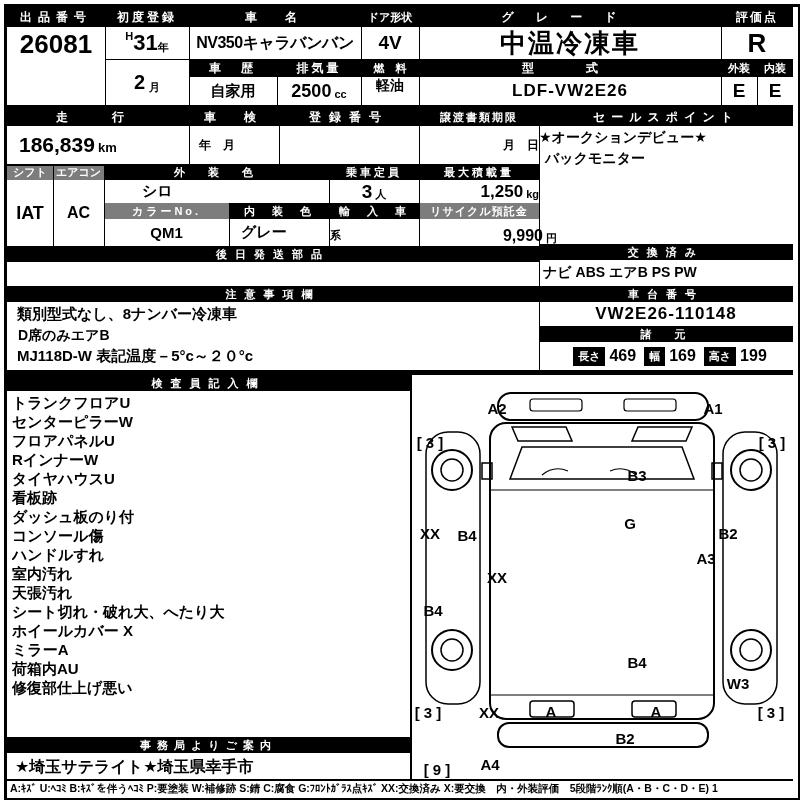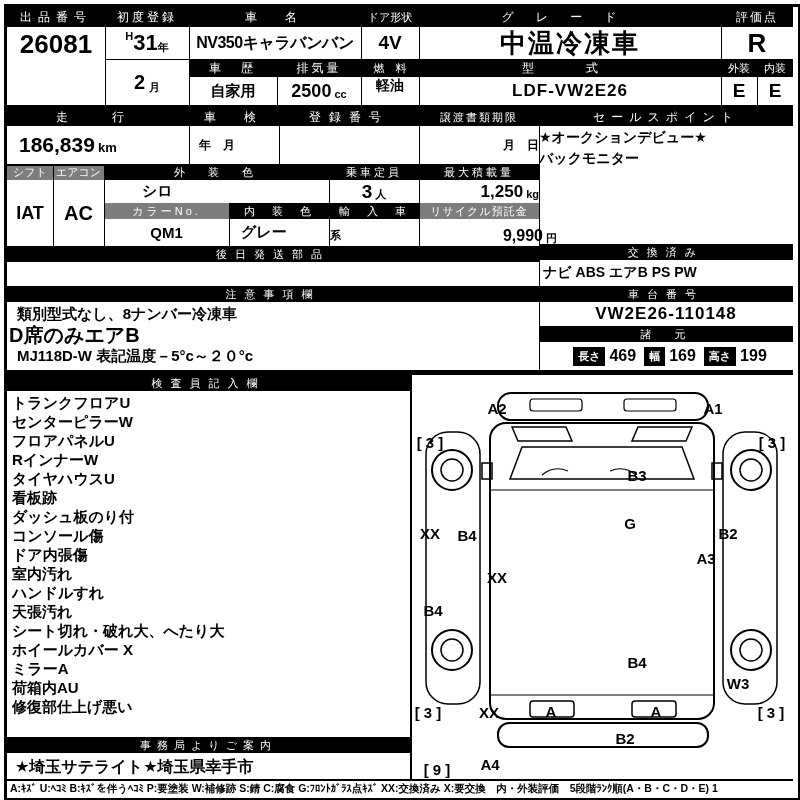--- a/index.html
+++ b/index.html
@@ -1,20 +1,20 @@
 <!DOCTYPE html>
 <html><head>
 <meta charset="utf-8">
 <style>
   html,body{margin:0;padding:0;}
   body{width:800px;height:800px;position:relative;background:#fff;color:#000;
        font-family:"Liberation Sans","DejaVu Sans",sans-serif;overflow:hidden;}
   .frame{position:absolute;left:4px;top:4px;width:791px;height:791px;border:3px solid #000;}
   .bar{position:absolute;background:#000;color:#fff;display:flex;align-items:center;justify-content:center;
-       font-weight:normal;font-size:12px;white-space:nowrap;overflow:hidden;}
+       font-weight:bold;font-size:12px;white-space:nowrap;overflow:hidden;}
   .bar.gray{background:#7d7d7d;}
   .val{position:absolute;display:flex;align-items:center;font-weight:bold;white-space:nowrap;overflow:hidden;}
   .center{justify-content:center;}
   .right{justify-content:flex-end;}
   .line{position:absolute;background:#000;}
   .chip{background:#000;color:#fff;font-size:11px;font-weight:bold;padding:2px 5px;margin:0 4px 0 8px;}
   .num{font-size:16px;font-weight:bold;}
   .note-line{height:19px;line-height:19px;font-size:15px;font-weight:bold;white-space:nowrap;}
   .marker{position:absolute;transform:translate(-50%,-50%);font-size:15px;font-weight:bold;white-space:nowrap;}
   .u{font-size:11px;margin-left:3px;margin-top:5px;}
@@ -70,30 +70,30 @@
 <div class="bar" style="left:539px;top:109px;width:254px;height:17px;letter-spacing:6px">セールスポイント</div>
 
 <div class="val" style="left:7px;top:126px;width:182px;height:38px;padding-left:12px">
   <span style="font-size:21px">186,839</span>
   <span class="u" style="font-size:13px">km</span>
 </div>
 <div class="val" style="left:189px;top:126px;width:90px;height:38px;padding-left:10px;font-size:12px">年　月</div>
 <div class="val" style="left:279px;top:126px;width:140px;height:38px;font-size:12px"></div>
 <div class="val right" style="left:419px;top:126px;width:120px;height:38px;padding-right:8px;font-size:12px">月　日</div>
 <div class="val" style="left:539px;top:128px;width:254px;height:20px;font-size:14px">★オークションデビュー★</div>
-<div class="val" style="left:539px;top:149px;width:254px;height:20px;font-size:14px">バックモニター</div>
+<div class="val" style="left:539px;top:149px;width:254px;height:20px;padding-left:6px;font-size:14px">バックモニター</div>
 
 <div class="bar gray" style="left:7px;top:164px;width:46px;height:16px;font-size:11px">シフト</div>
 <div class="bar gray" style="left:53px;top:164px;width:51px;height:16px;font-size:11px">エアコン</div>
 <div class="bar" style="left:104px;top:164px;width:225px;height:16px;font-size:11px;letter-spacing:6px">外　装　色</div>
 <div class="bar" style="left:329px;top:164px;width:90px;height:16px;font-size:11px;letter-spacing:3px">乗車定員</div>
 <div class="bar" style="left:419px;top:164px;width:120px;height:16px;font-size:11px;letter-spacing:3px">最大積載量</div>
 
 <div class="val center" style="left:7px;top:180px;width:46px;height:66px;font-size:18px">IAT</div>
-<div class="val center" style="left:53px;top:180px;width:51px;height:66px;font-size:20px">AC</div>
+<div class="val center" style="left:53px;top:180px;width:51px;height:66px;font-size:16px">AC</div>
 <div class="val" style="left:104px;top:180px;width:225px;height:23px;padding-left:38px;font-size:15px">シロ</div>
 <div class="val center" style="left:329px;top:180px;width:90px;height:23px">
   <span style="font-size:19px">3</span>
   <span class="u">人</span>
 </div>
 <div class="val right" style="left:419px;top:180px;width:120px;height:23px;padding-right:8px">
   <span style="font-size:17px">1,250</span>
   <span class="u">kg</span>
 </div>
 
@@ -113,21 +113,21 @@
   <span class="u">円</span>
 </div>
 
 <div class="bar" style="left:7px;top:246px;width:532px;height:16px;font-size:11px;letter-spacing:8px">後日発送部品</div>
 <div class="val" style="left:7px;top:262px;width:532px;height:24px;padding-left:10px;font-size:13px"></div>
 <div class="bar" style="left:539px;top:244px;width:254px;height:16px;font-size:11px;letter-spacing:8px">交換済み</div>
 <div class="val" style="left:539px;top:260px;width:254px;height:26px;padding-left:4px;font-size:14px">ナビ ABS エアB PS PW</div>
 
 <div class="bar" style="left:7px;top:286px;width:532px;height:16px;font-size:11px;letter-spacing:8px">注意事項欄</div>
 <div class="val" style="left:7px;top:304px;width:532px;height:21px;padding-left:10px;font-size:15px">類別型式なし、8ナンバー冷凍車</div>
-<div class="val" style="left:7px;top:325px;width:532px;height:21px;padding-left:2px;font-size:20px">D席のみエアB</div>
+<div class="val" style="left:7px;top:325px;width:532px;height:21px;padding-left:11px;font-size:14px">D席のみエアB</div>
 <div class="val" style="left:7px;top:346px;width:532px;height:21px;padding-left:10px;font-size:15px">MJ118D-W 表記温度－5°c～２０°c</div>
 
 <div class="bar" style="left:539px;top:286px;width:254px;height:16px;font-size:11px;letter-spacing:8px">車台番号</div>
 <div class="val center" style="left:539px;top:302px;width:254px;height:24px;font-size:17px;letter-spacing:1px">VW2E26-110148</div>
 <div class="bar" style="left:539px;top:326px;width:254px;height:16px;font-size:11px;letter-spacing:6px">諸　元</div>
 <div class="val center" style="left:539px;top:342px;width:254px;height:28px">
   <span class="chip">長さ</span>
   <span class="num">469</span>
   <span class="chip">幅</span>
   <span class="num">169</span>
@@ -138,23 +138,22 @@
 <div class="bar" style="left:7px;top:375px;width:403px;height:16px;font-size:11px;letter-spacing:8px">検査員記入欄</div>
 <div style="position:absolute;left:12px;top:393px;width:394px;height:344px;overflow:hidden">
     <div class="note-line">トランクフロアU</div>
     <div class="note-line">センターピラーW</div>
     <div class="note-line">フロアパネルU</div>
     <div class="note-line">RインナーW</div>
     <div class="note-line">タイヤハウスU</div>
     <div class="note-line">看板跡</div>
     <div class="note-line">ダッシュ板のり付</div>
     <div class="note-line">コンソール傷</div>
-    <div class="note-line">ドア内張傷</div>
+    <div class="note-line">ハンドルすれ</div>
     <div class="note-line">室内汚れ</div>
-    <div class="note-line">ハンドルすれ</div>
     <div class="note-line">天張汚れ</div>
     <div class="note-line">シート切れ・破れ大、へたり大</div>
     <div class="note-line">ホイールカバー X</div>
     <div class="note-line">ミラーA</div>
     <div class="note-line">荷箱内AU</div>
     <div class="note-line">修復部仕上げ悪い</div>
   </div>
 
 <div class="bar" style="left:7px;top:737px;width:403px;height:16px;font-size:11px;letter-spacing:6px">事務局よりご案内</div>
 <div class="val" style="left:7px;top:755px;width:403px;height:24px;padding-left:8px;font-size:16px">★埼玉サテライト★埼玉県幸手市</div>

